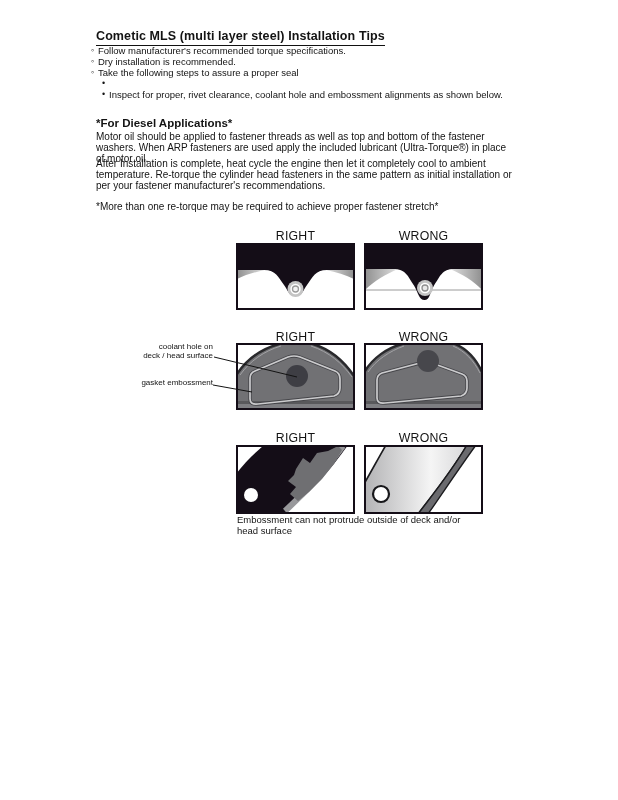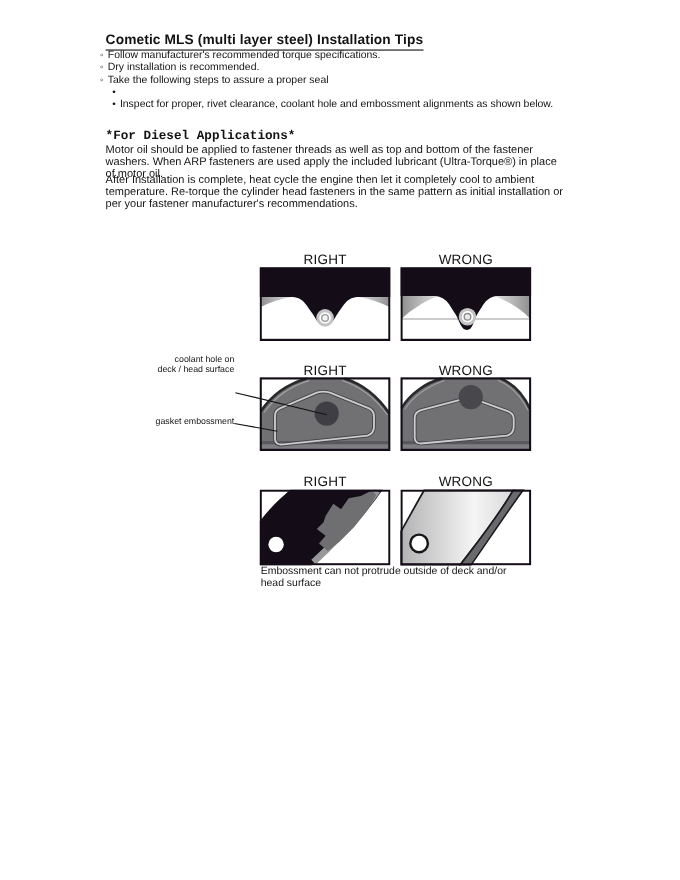--- a/index.html
+++ b/index.html
@@ -11,37 +11,37 @@
          letter-spacing:.1px;border-bottom:1.6px solid #111;padding-bottom:2px;display:inline-block;}
 
   
   .tips{position:absolute;left:91px;top:45px;font-size:9.5px;line-height:11px;}
   .tip{display:flex;}
   .tip .b1{width:6px;margin-right:1px;font-size:9px;}
   .tip.sub{margin-left:11px;}
   .tip .b2{width:6px;margin-right:1px;font-size:9px;}
 
   
-  .diesel-h{position:absolute;left:96px;top:117px;font-size:11.5px;font-weight:bold;font-family:Liberation Mono, monospace;}
+  .diesel-h{position:absolute;left:96px;top:117px;font-size:11.5px;font-weight:bold;}
   .dp{position:absolute;left:96px;width:418px;font-size:10px;line-height:11px;}
   .dp1{top:131px;} .dp2{top:158px;} .dp3{top:201px;}
 
   
   .fig-label{position:absolute;width:119px;text-align:center;font-size:12.3px;letter-spacing:.2px;}
   .lab-r1{top:229px;} .lab-r2{top:330px;} .lab-r3{top:431px;}
   .lab-left{left:236px;} .lab-right{left:364px;}
   .panel{position:absolute;width:119px;}
   .p-r1{top:243px;height:67px;} .p-r2{top:343px;height:67px;} .p-r3{top:445px;height:69px;}
   .p-left{left:236px;} .p-right{left:364px;}
   .caption{position:absolute;left:237px;font-size:9.5px;line-height:11px;}
   .cap-r1{top:312px;} .cap-r2{top:413px;} .cap-r3{top:514px;width:230px;}
 
   
   .callout{position:absolute;left:110px;width:103px;text-align:right;font-size:8px;line-height:9.3px;}
-  .co1{top:322px;text-align:right;} .co2{top:378px;}
+  .co1{top:342px;text-align:right;} .co2{top:378px;}
   .callout-lines{position:absolute;left:110px;top:336px;width:250px;height:70px;z-index:5;}
 
   
   .disc{position:absolute;left:106px;top:572px;width:404px;font-size:5.5px;line-height:6.2px;color:#262626;}
   .disc h3{font-size:5.7px;margin:0 0 6px 0;font-weight:bold;}
   .fp{margin:0 0 6px 0;}
   .fp.tight{margin-bottom:0;}
 
   
   .code{position:absolute;left:389px;top:760px;font-size:16px;color:#6d28d9;letter-spacing:.3px;}
@@ -73,20 +73,21 @@
     </div>
     <div class="tip sub">
       <span class="b2">•</span>
       <span>Inspect for proper, rivet clearance, coolant hole and embossment alignments as shown below.</span>
     </div>
   </div>
 
   <div class="diesel-h">*For Diesel Applications*</div>
   <div class="dp dp1">Motor oil should be applied to fastener threads as well as top and bottom of the fastener washers. When ARP fasteners are used apply the included lubricant (Ultra-Torque®) in place of motor oil.</div>
   <div class="dp dp2">After Installation is complete, heat cycle the engine then let it completely cool to ambient temperature. Re-torque the cylinder head fasteners in the same pattern as initial installation or per your fastener manufacturer's recommendations.</div>
+  <div class="dp dp3">*More than one re-torque may be required to achieve proper fastener stretch*</div>
 
   <div class="fig-label lab-r1 lab-left">RIGHT</div>
   <div class="fig-label lab-r1 lab-right">WRONG</div>
 
   <div class="panel p-r1 p-left">
     <svg width="119" height="67" viewBox="0 0 119 67">
       <defs>
         <linearGradient id="gwl" x1="0" y1="0" x2="1" y2="0">
           <stop offset="0" stop-color="#8f8f8f"></stop>
             <stop offset="1" stop-color="#e0e0e0"></stop>

